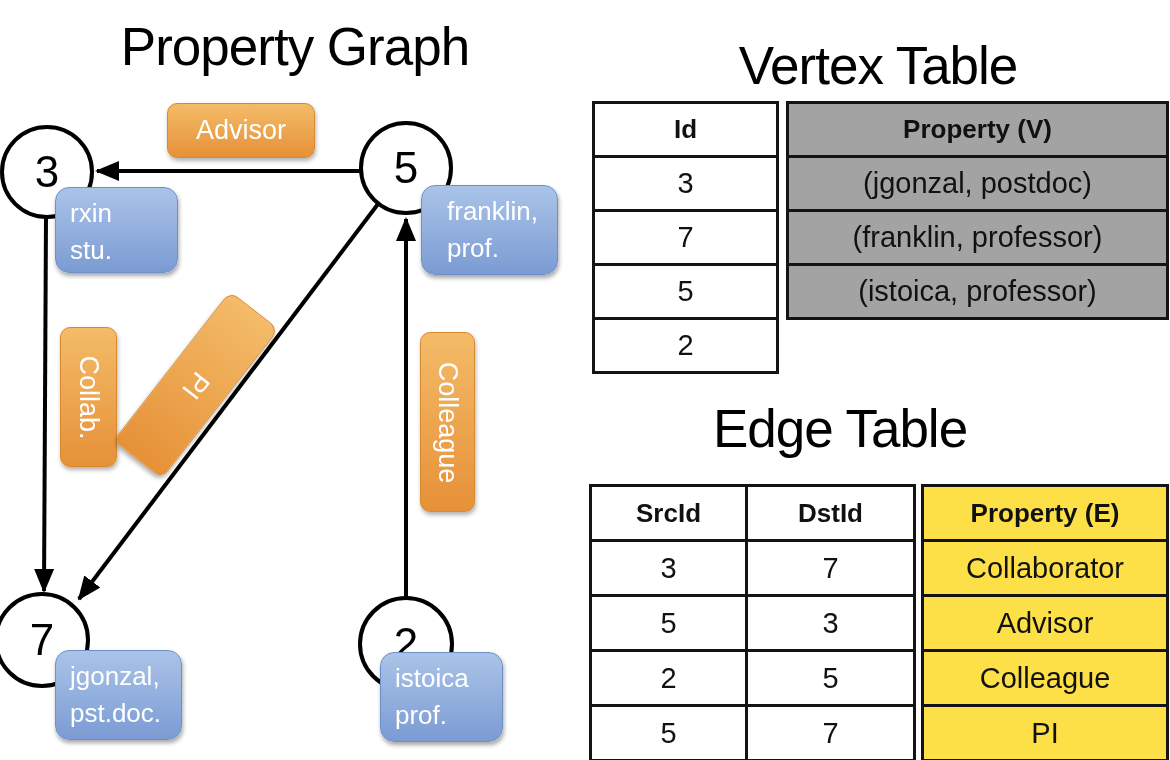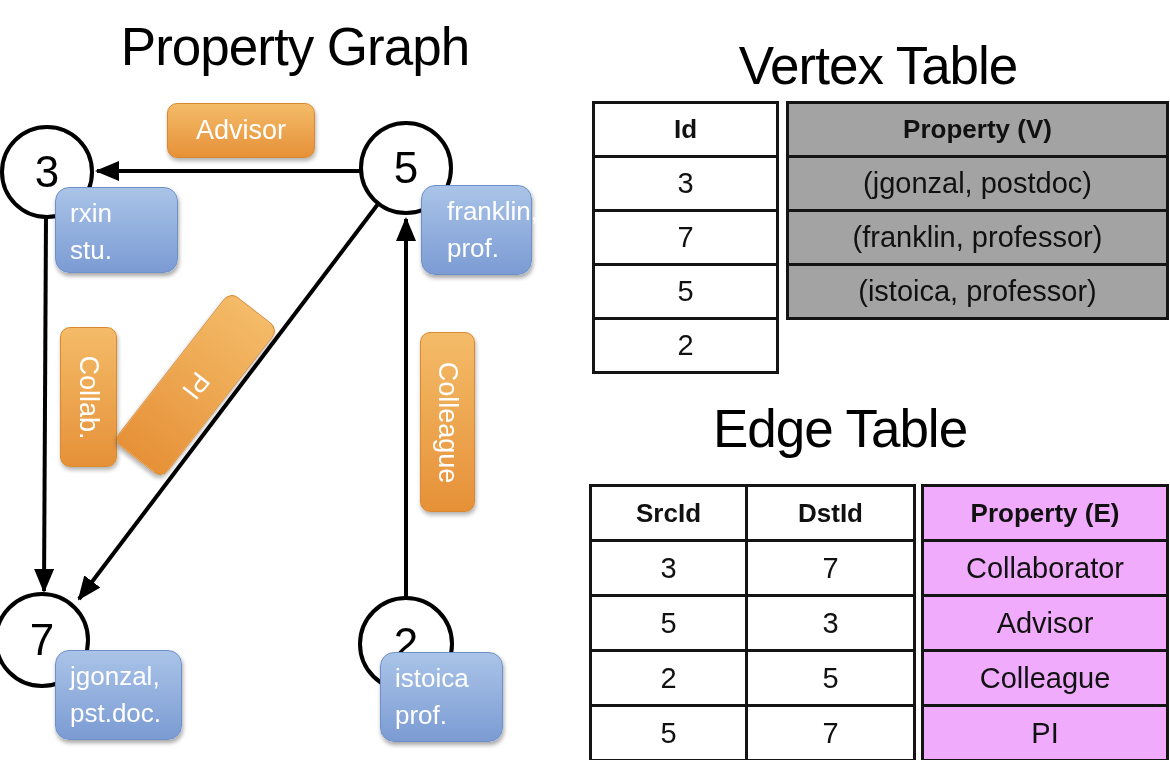--- a/index.html
+++ b/index.html
@@ -28,21 +28,21 @@
   #digit-2 { left:366px; top:616px; }
 
   .vlabel {
     position:absolute; box-sizing:border-box; border-radius:14px;
     background:linear-gradient(180deg,#aac4e8 0%,#7b9bd3 100%);
     border:1px solid #6d90c8; box-shadow:1px 3px 4px rgba(0,0,0,0.35);
     color:#fff; font-size:26px; line-height:37px; padding:7px 0 0 14px;
     white-space:nowrap;
   }
   #vlabel-rxin     { left:55px;  top:187px; width:123px; height:86px; }
-  #vlabel-franklin { left:421px; top:185px; width:111px; height:90px;padding-left:25px; }
+  #vlabel-franklin { left:421px; top:185px; width:137px; height:90px;padding-left:25px; }
   #vlabel-jgonzal  { left:55px;  top:650px; width:127px; height:90px; }
   #vlabel-istoica  { left:380px; top:652px; width:123px; height:90px; }
 
   .elabel {
     position:absolute; box-sizing:border-box; border-radius:10px;
     background:linear-gradient(180deg,#f4bb68 0%,#e69138 100%);
     border:1px solid #d9892e; box-shadow:1px 3px 4px rgba(0,0,0,0.3);
     color:#fff; display:flex; align-items:center; justify-content:center;
     font-size:27px;
   }
@@ -63,21 +63,21 @@
   
   #vt-left  { left:592px; top:101px; width:187px; }
   #vt-right { left:786px; top:101px; width:383px; }
   #vt-left th,  #vt-left td  { height:51px; }
   #vt-right th, #vt-right td { height:51px; background:#a3a3a3; }
 
   
   #et-left  { left:589px; top:484px; width:327px; }
   #et-right { left:921px; top:484px; width:248px; }
   #et-left th,  #et-left td  { height:52px; }
-  #et-right th, #et-right td { height:52px; background:#f0abfc; }
+  #et-right th, #et-right td { height:52px; background:#fde047; }
 </style>
 </head>
 <body>
 
 <div id="app">
 
   <div id="title-graph" class="big-title">Property Graph</div>
   <div id="title-vertex" class="big-title">Vertex Table</div>
   <div id="title-edge" class="big-title">Edge Table</div>
 

